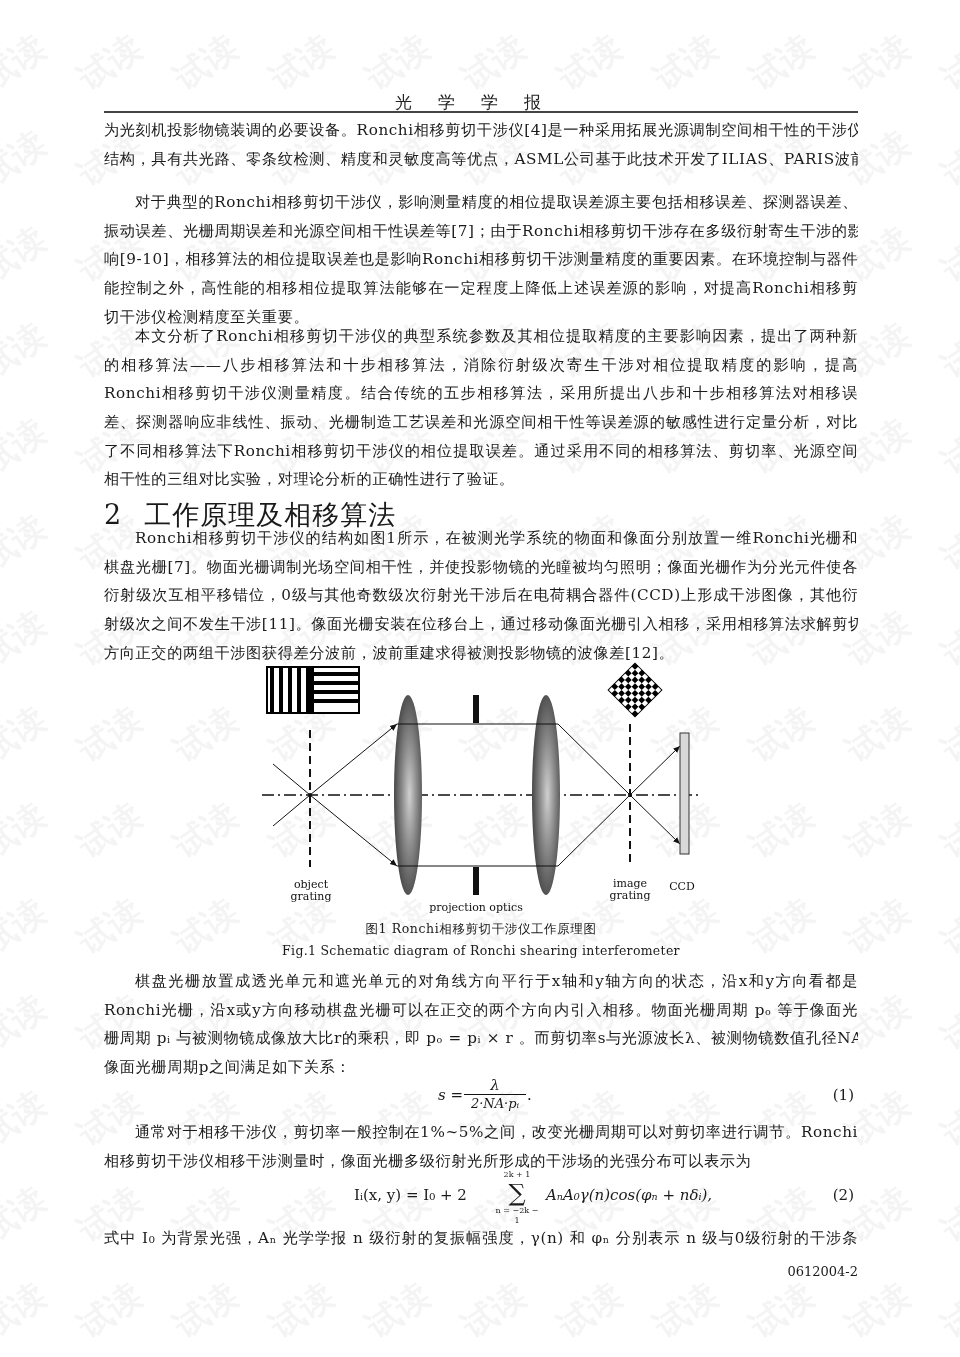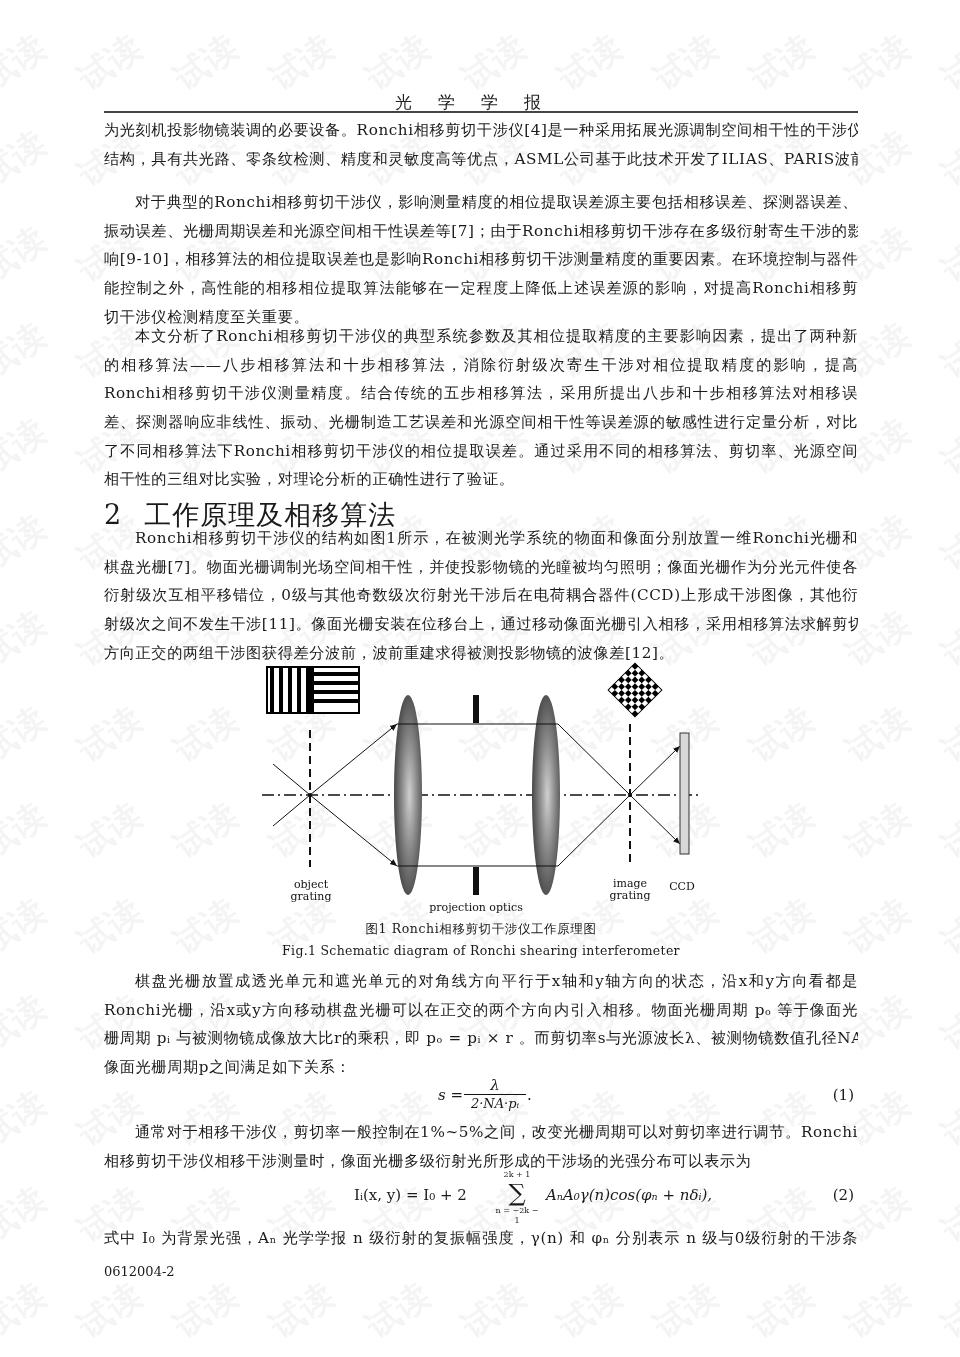--- a/index.html
+++ b/index.html
@@ -18,21 +18,21 @@
   .para .ln { display: block; height: 28.7px; white-space: nowrap; text-align-last: justify; overflow: hidden; }
   .para .ln.last { text-align-last: left; }
   .indent { padding-left: 31px; }
   .sec-title { position: absolute; top: 497px; left: 0; font-size: 27px; letter-spacing: 1px; }
   .sec-title .num { margin-right: 22px; }
   .figure { position: absolute; left: 138px; top: 662px; width: 482px; height: 258px; }
   .caption-cn { position: absolute; top: 921px; left: 0; width: 754px; text-align: center; font-size: 12.5px; letter-spacing: 0.6px; }
   .caption-en { position: absolute; top: 943px; left: 0; width: 754px; text-align: center; font-size: 12.5px; letter-spacing: 0.3px; }
   .eq { position: absolute; left: 0; width: 754px; font-size: 15px; }
   .eq .num { position: absolute; right: 4px; }
-  .footer { position: absolute; top: 1264px; left: 0; width: 754px; text-align: left; font-size: 13px; }
+  .footer { position: absolute; top: 1264px; left: 0; width: 754px; text-align: right; font-size: 13px; }
 </style>
 </head>
 <body>
 
 <div class="page">
 
   <div class="watermarks" id="wm-layer">
       <span class="wm" style="left: -20px; top: 40px;">试读</span>
       <span class="wm" style="left: 76px; top: 40px;">试读</span>
       <span class="wm" style="left: 172px; top: 40px;">试读</span>

